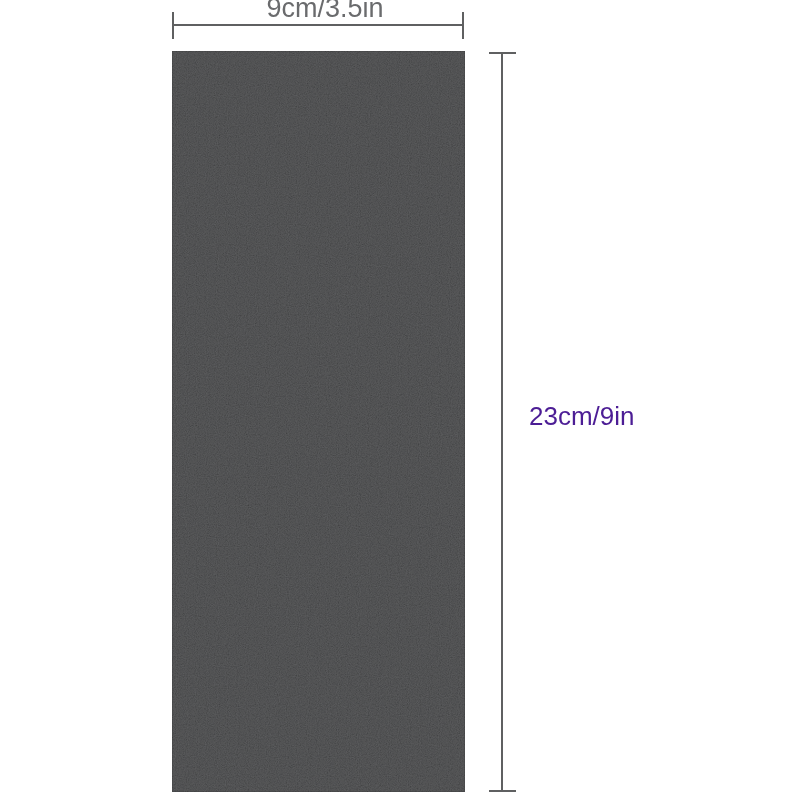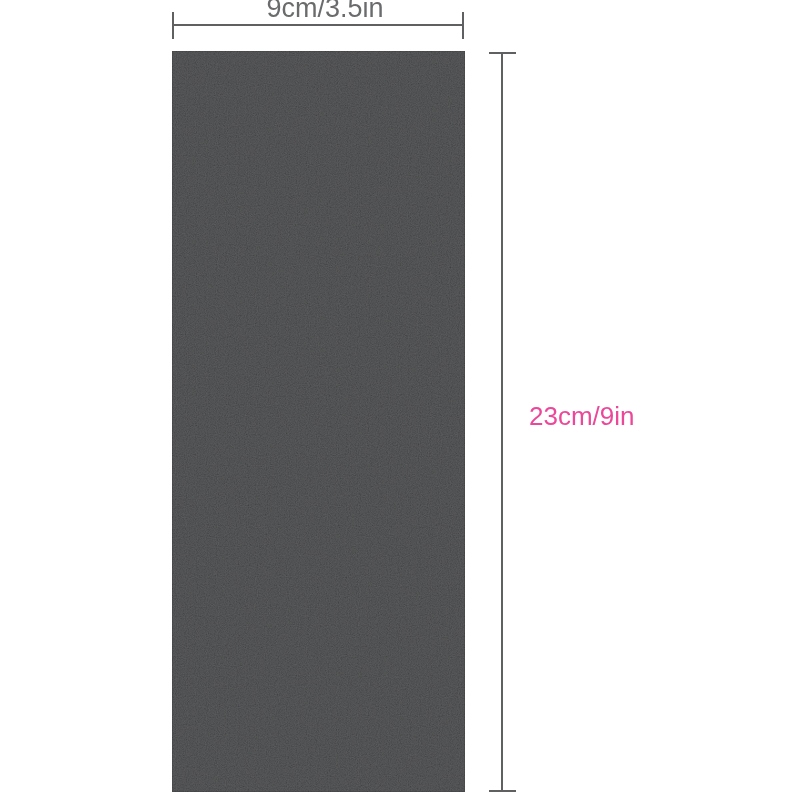--- a/index.html
+++ b/index.html
@@ -113,15 +113,15 @@
   </div>
 
   <div class="dimline h-line" style="background-color: rgb(95, 96, 97);"></div>
   <div class="dimline h-tick-left" style="background-color: rgb(95, 96, 97);"></div>
   <div class="dimline h-tick-right" style="background-color: rgb(95, 96, 97);"></div>
   <div class="dim-label width-label" style="color: rgb(106, 107, 109);">9cm/3.5in</div>
 
   <div class="dimline v-line" style="background-color: rgb(95, 96, 97);"></div>
   <div class="dimline v-cap-top" style="background-color: rgb(95, 96, 97);"></div>
   <div class="dimline v-cap-bottom" style="background-color: rgb(95, 96, 97);"></div>
-  <div class="dim-label height-label" style="color: #ec4899;">23cm/9in</div>
+  <div class="dim-label height-label" style="color: #4c1d95;">23cm/9in</div>
 
 </div>
 
 </body></html>

